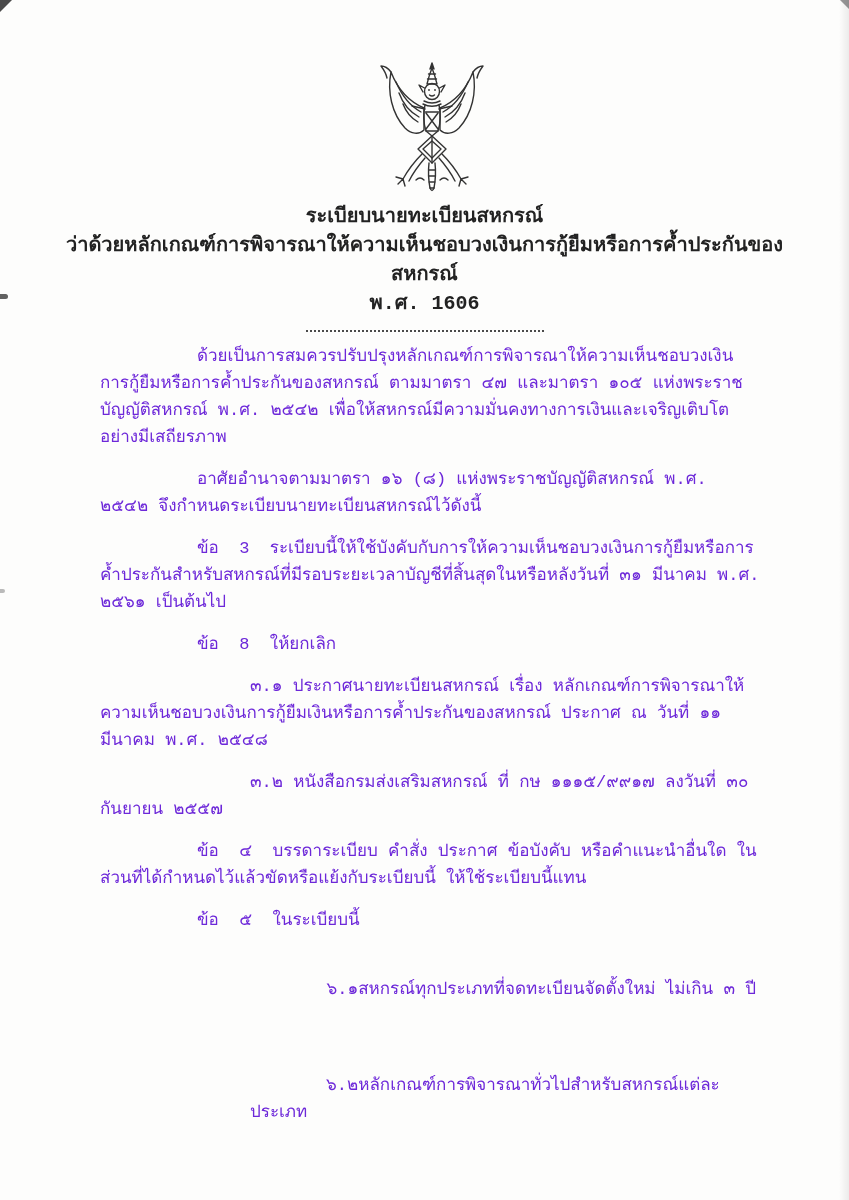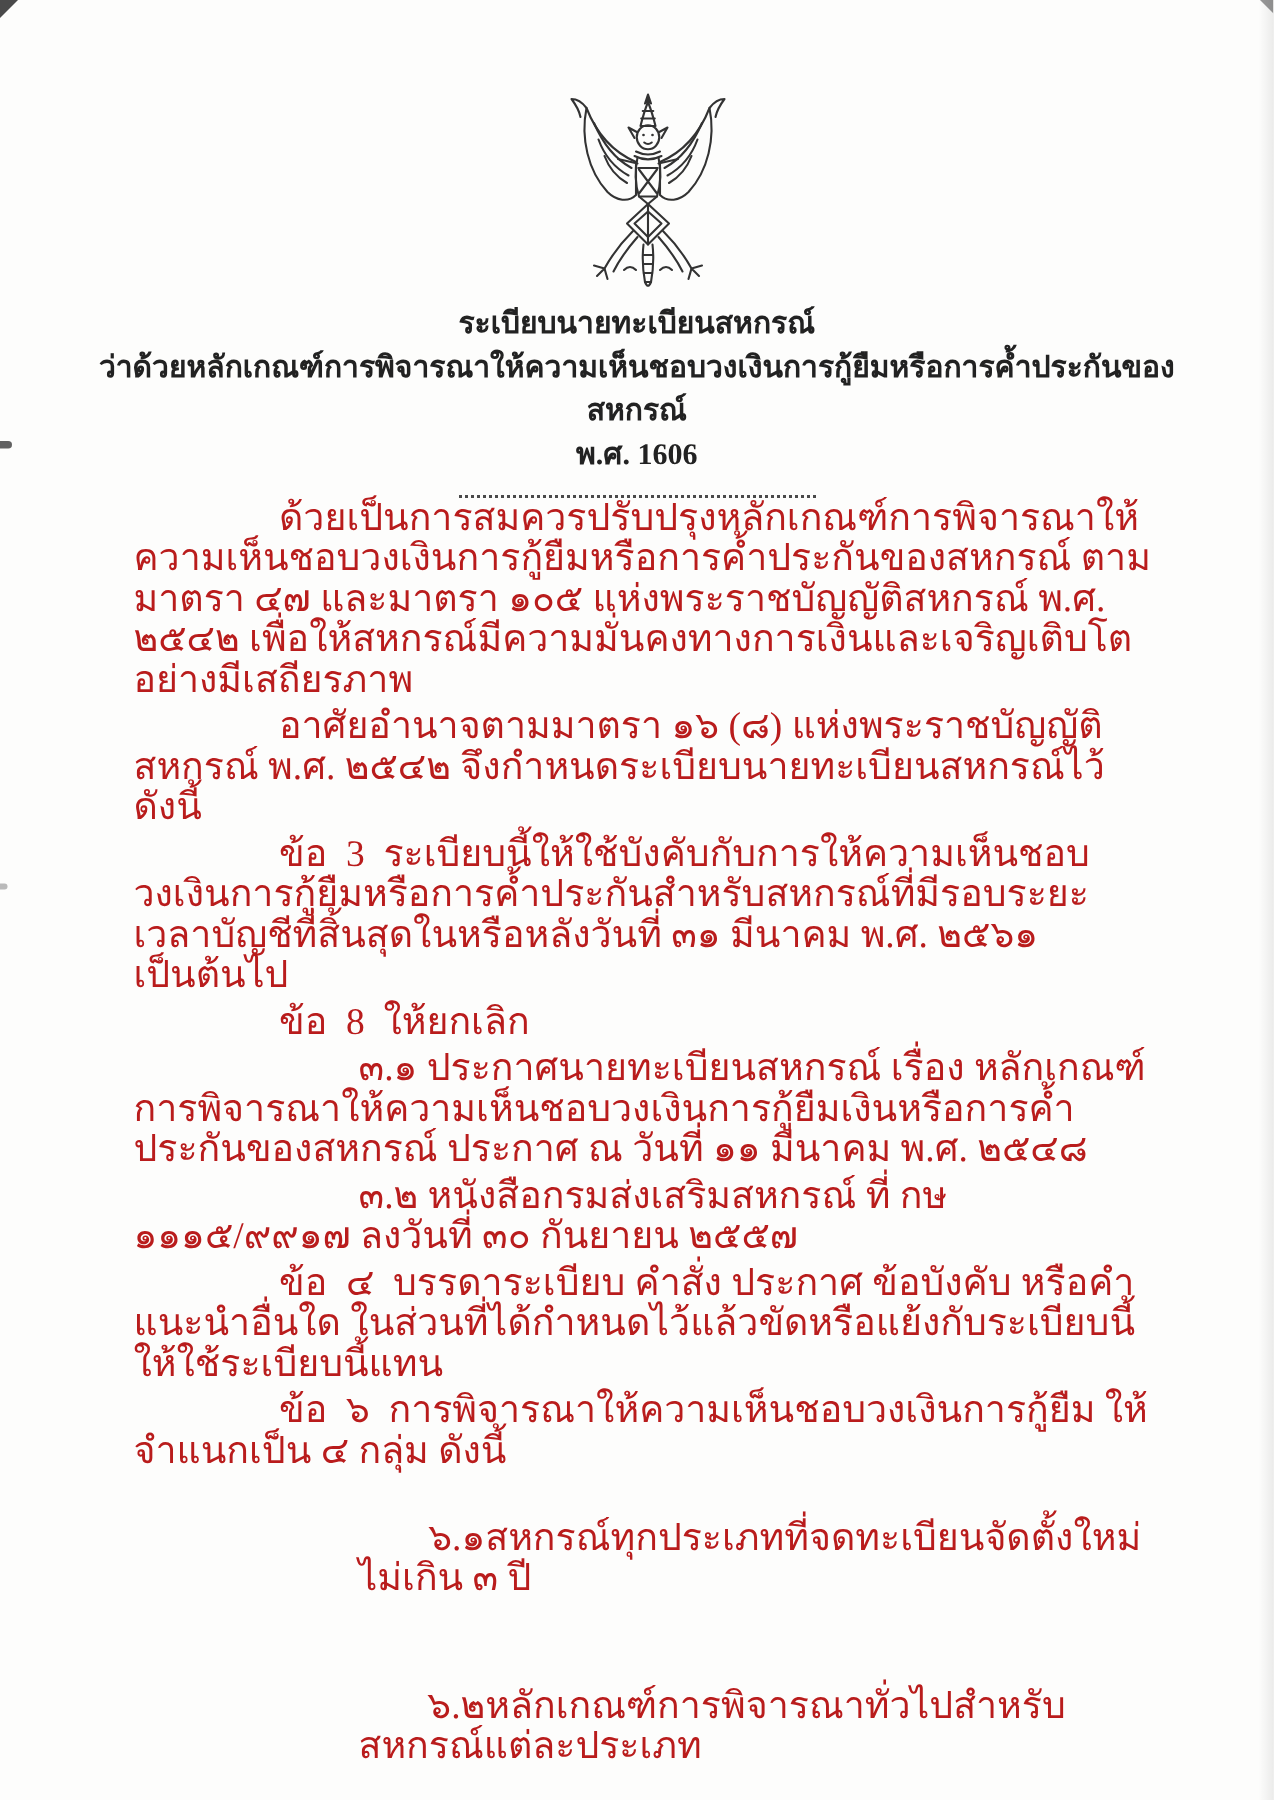--- a/index.html
+++ b/index.html
@@ -7,21 +7,21 @@
     padding: 0;
     background: #e8e8e8;
   }
   .page {
     position: relative;
     width: 849px;
     height: 1200px;
     margin: 0 auto;
     background: #fdfdfc;
     color: #1f1f1f;
-    font-family: Liberation Serif, serif;
+    font-family: Liberation Mono, monospace;
     overflow: hidden;
   }
   
   .corner-tl {
     position: absolute; top: 0; left: 0;
     width: 0; height: 0;
     border-top: 12px solid #2a2a2a;
     border-right: 12px solid transparent;
     opacity: .85;
   }
@@ -80,24 +80,24 @@
     height: 0;
   }
 
   .content {
     position: absolute;
     top: 328px;
     left: 85px;
     width: 690px;
   }
   .content p {
-    margin: 4px;
-    font-size: 25px;
+    margin: 15px;
+    font-size: 17px;
     line-height: 27px;
-    color: #b91c1c;
+    color: #6d28d9;
     white-space: pre-wrap;
   }
   .ind1 { text-indent: 97px; }
   .ind2 { text-indent: 150px; }
   .li6 { padding-left: 150px; text-indent: 0; }
   .li6 .num { display: inline-block; min-width: 47px; text-align: right; }
 </style>
 </head>
 <body>
 
@@ -172,21 +172,21 @@
   </div>
 
   <div class="content">
     <p class="ind1">ด้วยเป็นการสมควรปรับปรุงหลักเกณฑ์การพิจารณาให้ความเห็นชอบวงเงินการกู้ยืมหรือการค้ำประกันของสหกรณ์ ตามมาตรา ๔๗ และมาตรา ๑๐๕ แห่งพระราชบัญญัติสหกรณ์ พ.ศ. ๒๕๔๒ เพื่อให้สหกรณ์มีความมั่นคงทางการเงินและเจริญเติบโตอย่างมีเสถียรภาพ</p>
     <p class="ind1">อาศัยอำนาจตามมาตรา ๑๖ (๘) แห่งพระราชบัญญัติสหกรณ์ พ.ศ. ๒๕๔๒ จึงกำหนดระเบียบนายทะเบียนสหกรณ์ไว้ดังนี้</p>
     <p class="ind1">ข้อ  3  ระเบียบนี้ให้ใช้บังคับกับการให้ความเห็นชอบวงเงินการกู้ยืมหรือการค้ำประกันสำหรับสหกรณ์ที่มีรอบระยะเวลาบัญชีที่สิ้นสุดในหรือหลังวันที่ ๓๑ มีนาคม พ.ศ. ๒๕๖๑ เป็นต้นไป</p>
     <p class="ind1">ข้อ  8  ให้ยกเลิก</p>
     <p class="ind2">๓.๑ ประกาศนายทะเบียนสหกรณ์ เรื่อง หลักเกณฑ์การพิจารณาให้ความเห็นชอบวงเงินการกู้ยืมเงินหรือการค้ำประกันของสหกรณ์ ประกาศ ณ วันที่ ๑๑ มีนาคม พ.ศ. ๒๕๔๘</p>
     <p class="ind2">๓.๒ หนังสือกรมส่งเสริมสหกรณ์ ที่ กษ ๑๑๑๕/๙๙๑๗ ลงวันที่ ๓๐ กันยายน ๒๕๕๗</p>
     <p class="ind1">ข้อ  ๔  บรรดาระเบียบ คำสั่ง ประกาศ ข้อบังคับ หรือคำแนะนำอื่นใด ในส่วนที่ได้กำหนดไว้แล้วขัดหรือแย้งกับระเบียบนี้ ให้ใช้ระเบียบนี้แทน</p>
-    <p class="ind1">ข้อ  ๖  การพิจารณาให้ความเห็นชอบวงเงินการกู้ยืม ให้จำแนกเป็น ๔ กลุ่ม ดังนี้</p>
+    <p class="ind1">ข้อ  ๕  ในระเบียบนี้</p>
 
     <p class="li6">
       <span class="num">๖.๑</span><span>สหกรณ์ทุกประเภทที่จดทะเบียนจัดตั้งใหม่ ไม่เกิน ๓ ปี</span>
     </p>
     <p class="li6">
       <span class="num">๖.๒</span><span>หลักเกณฑ์การพิจารณาทั่วไปสำหรับสหกรณ์แต่ละประเภท</span>
     </p>
 
   </div>
 

